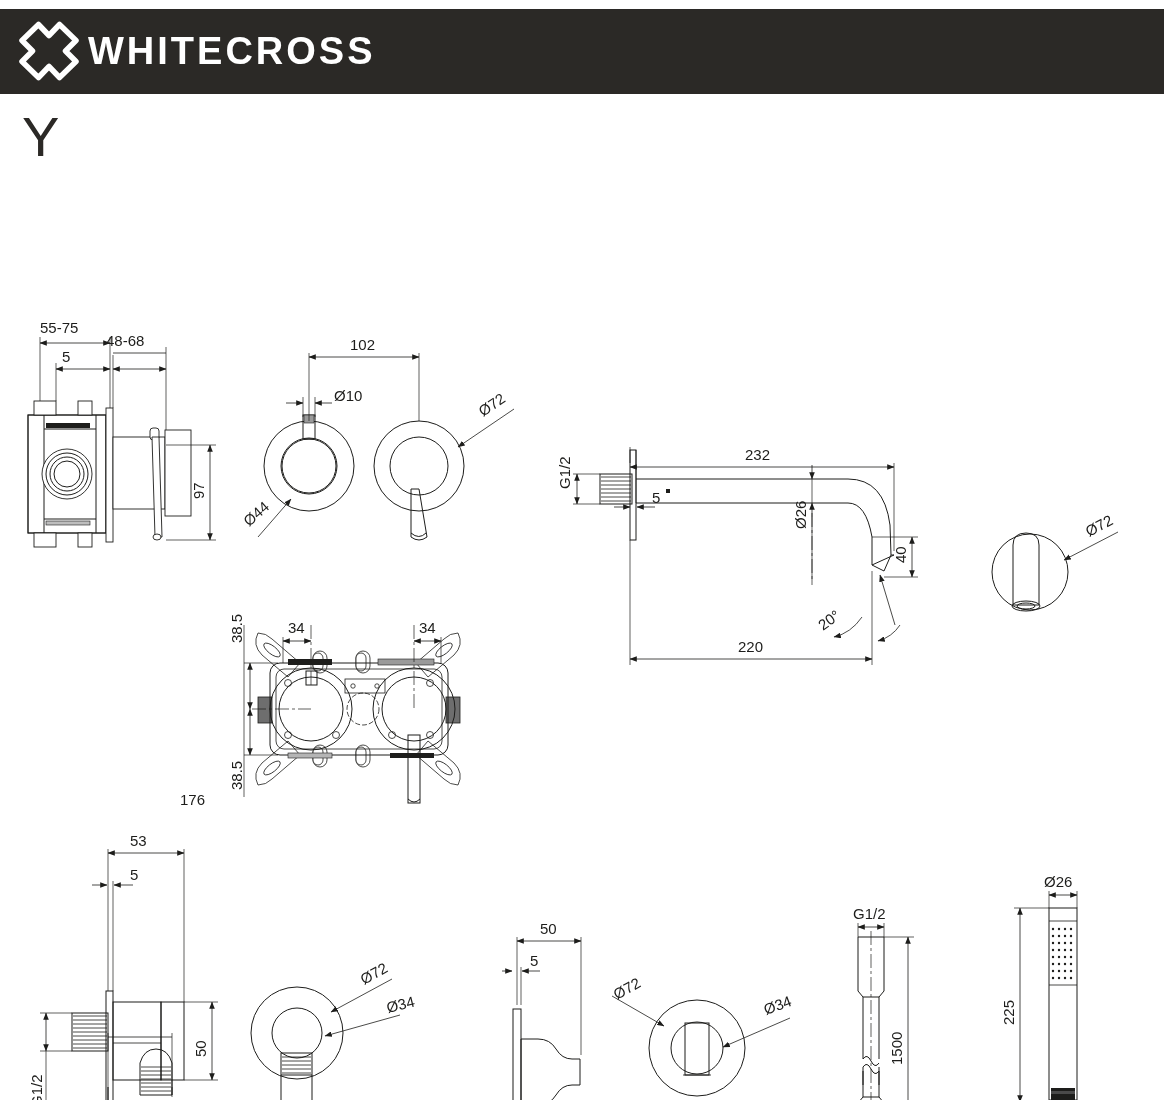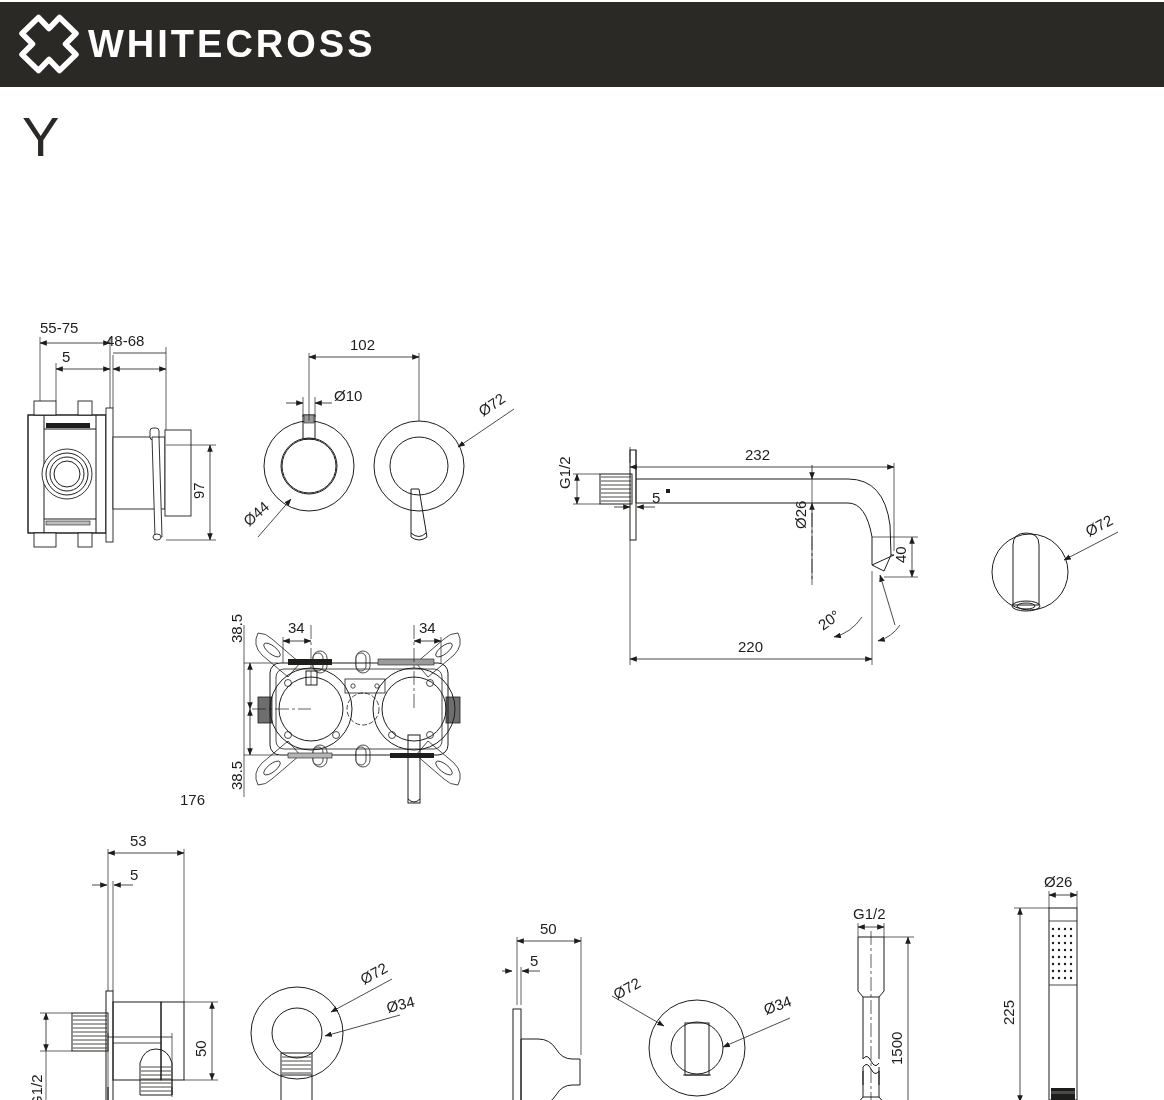--- a/index.html
+++ b/index.html
@@ -1,20 +1,20 @@
 <!DOCTYPE html>
 <html><head>
 <meta charset="utf-8">
 <style>
   html,body{margin:0;padding:0;background:#ffffff;}
   body{width:1164px;height:1100px;position:relative;overflow:hidden;
        font-family:"Liberation Sans","DejaVu Sans",sans-serif;color:#1d1d1b;}
 
   
-  #header{position:absolute;left:0;top:2px;width:1164px;height:85px;background:#2b2926;}
+  #header{position:absolute;left:0;top:9px;width:1164px;height:85px;background:#2b2926;}
   #logo-mark{position:absolute;left:18px;top:12px;width:62px;height:60px;}
   #brand-name{position:absolute;left:88px;top:19px;font-size:38px;letter-spacing:3px;
               color:#ffffff;font-weight:600;line-height:46px;}
 
   
   #model-letter{position:absolute;left:22px;top:108px;font-size:56px;font-weight:400;
                 color:#2b2926;line-height:58px;}
 
   
   #drawing-canvas{position:absolute;left:0;top:85px;width:1164px;height:1015px;border-radius:14px;}

